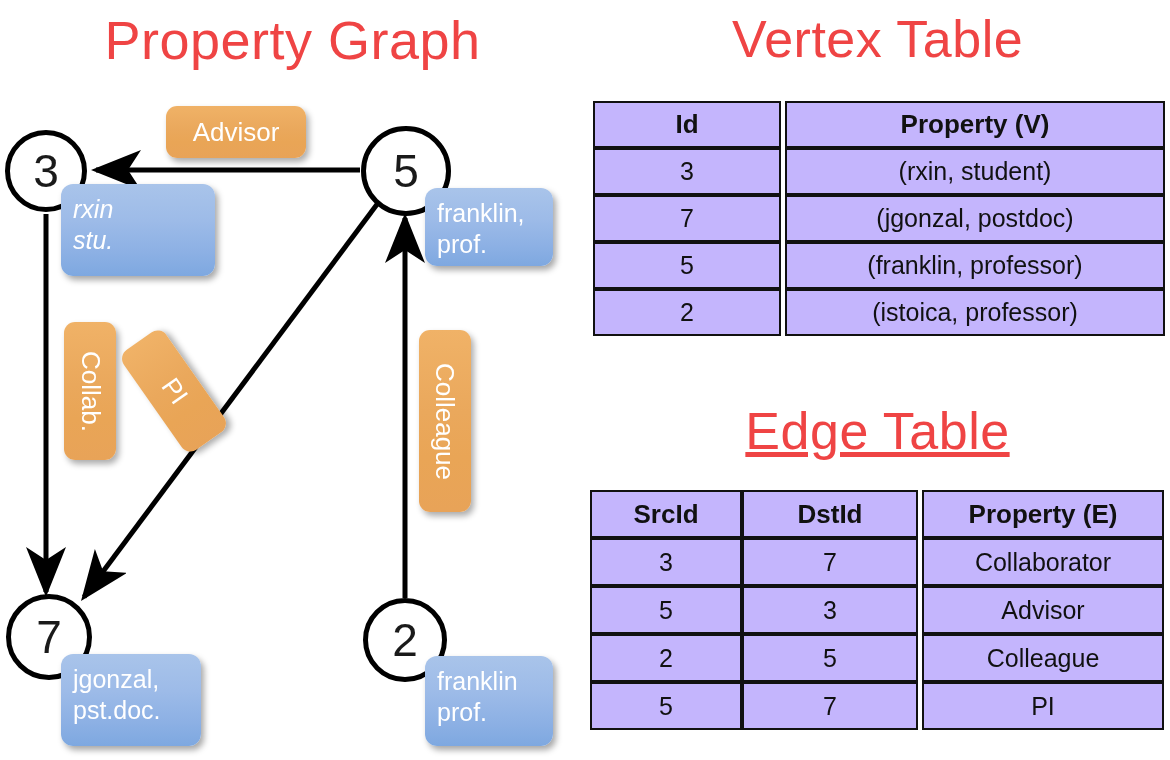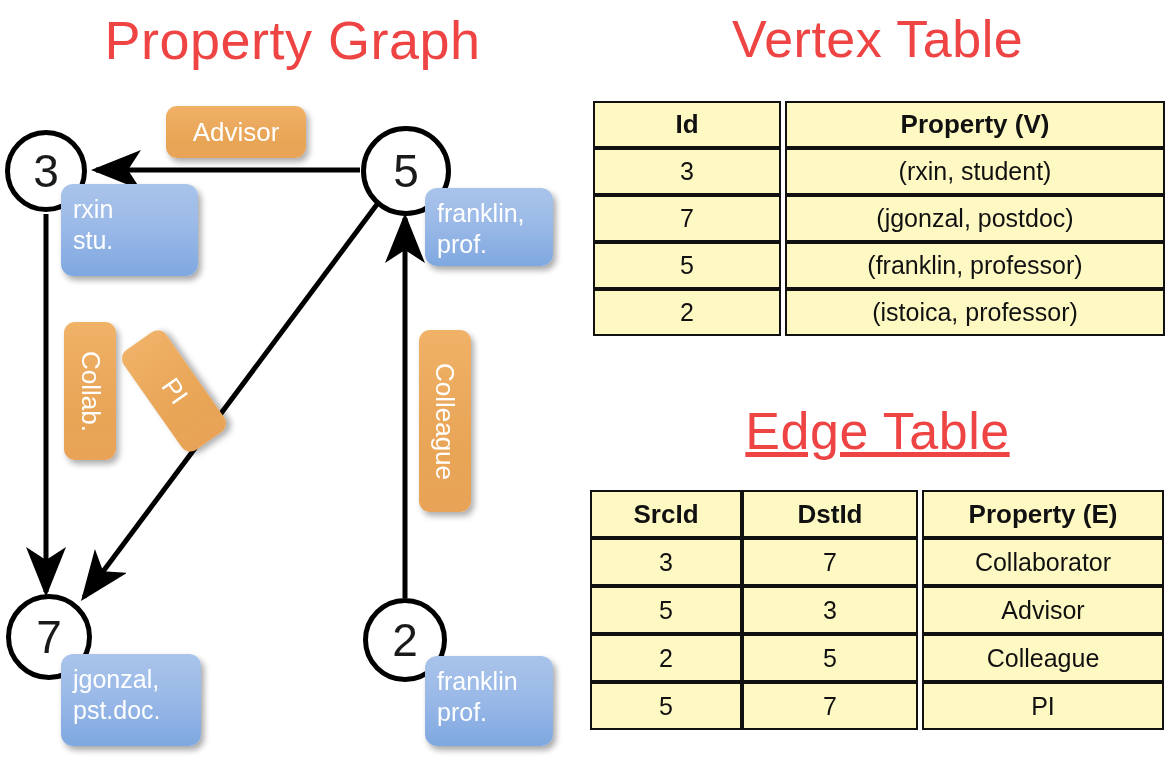--- a/index.html
+++ b/index.html
@@ -115,21 +115,21 @@
     border-spacing: 0;
   }
   .data-table td, .data-table th {
     border: 2px solid #111;
     font-size: 25px;
     font-weight: 400;
     text-align: center;
     color: #111;
     padding: 4px 6px;
     box-sizing: border-box;
-    background: #fef9c3;
+    background: #c4b5fd;
   }
   .data-table th {
     font-weight: bold;
     font-size: 26px;
   }
   .cell-v { background: #cfdcef; }
   .cell-e { background: #f6dfc4; }
   .spacer-col {
     border: none !important;
     background: transparent !important;
@@ -163,21 +163,21 @@
     <line x1="378" y1="203" x2="84" y2="597" stroke="#000" stroke-width="5" marker-end="url(#arrowhead)"></line>
 
     <line x1="405" y1="598" x2="405" y2="218" stroke="#000" stroke-width="5" marker-end="url(#arrowhead)"></line>
   </svg>
 
   <div class="node-circle" style="left:5px;  top:130px; width:82px;  height:82px;">3</div>
   <div class="node-circle" style="left:361px; top:126px; width:90px;  height:90px;">5</div>
   <div class="node-circle" style="left:6px;  top:594px; width:86px;  height:86px;">7</div>
   <div class="node-circle" style="left:363px; top:598px; width:84px;  height:84px;">2</div>
 
-  <div class="prop-box" style="left:61px; top:184px; width:137px; height:92px;">
+  <div class="prop-box" style="left:61px; top:184px; width:154px; height:92px;font-style:italic;">
     <div>rxin</div>
     <div>stu.</div>
   </div>
 
   <div class="prop-box" style="left:425px; top:188px; width:128px; height:78px;">
     <div>franklin,</div>
     <div>prof.</div>
   </div>
 
   <div class="prop-box" style="left:61px; top:654px; width:140px; height:92px;">

